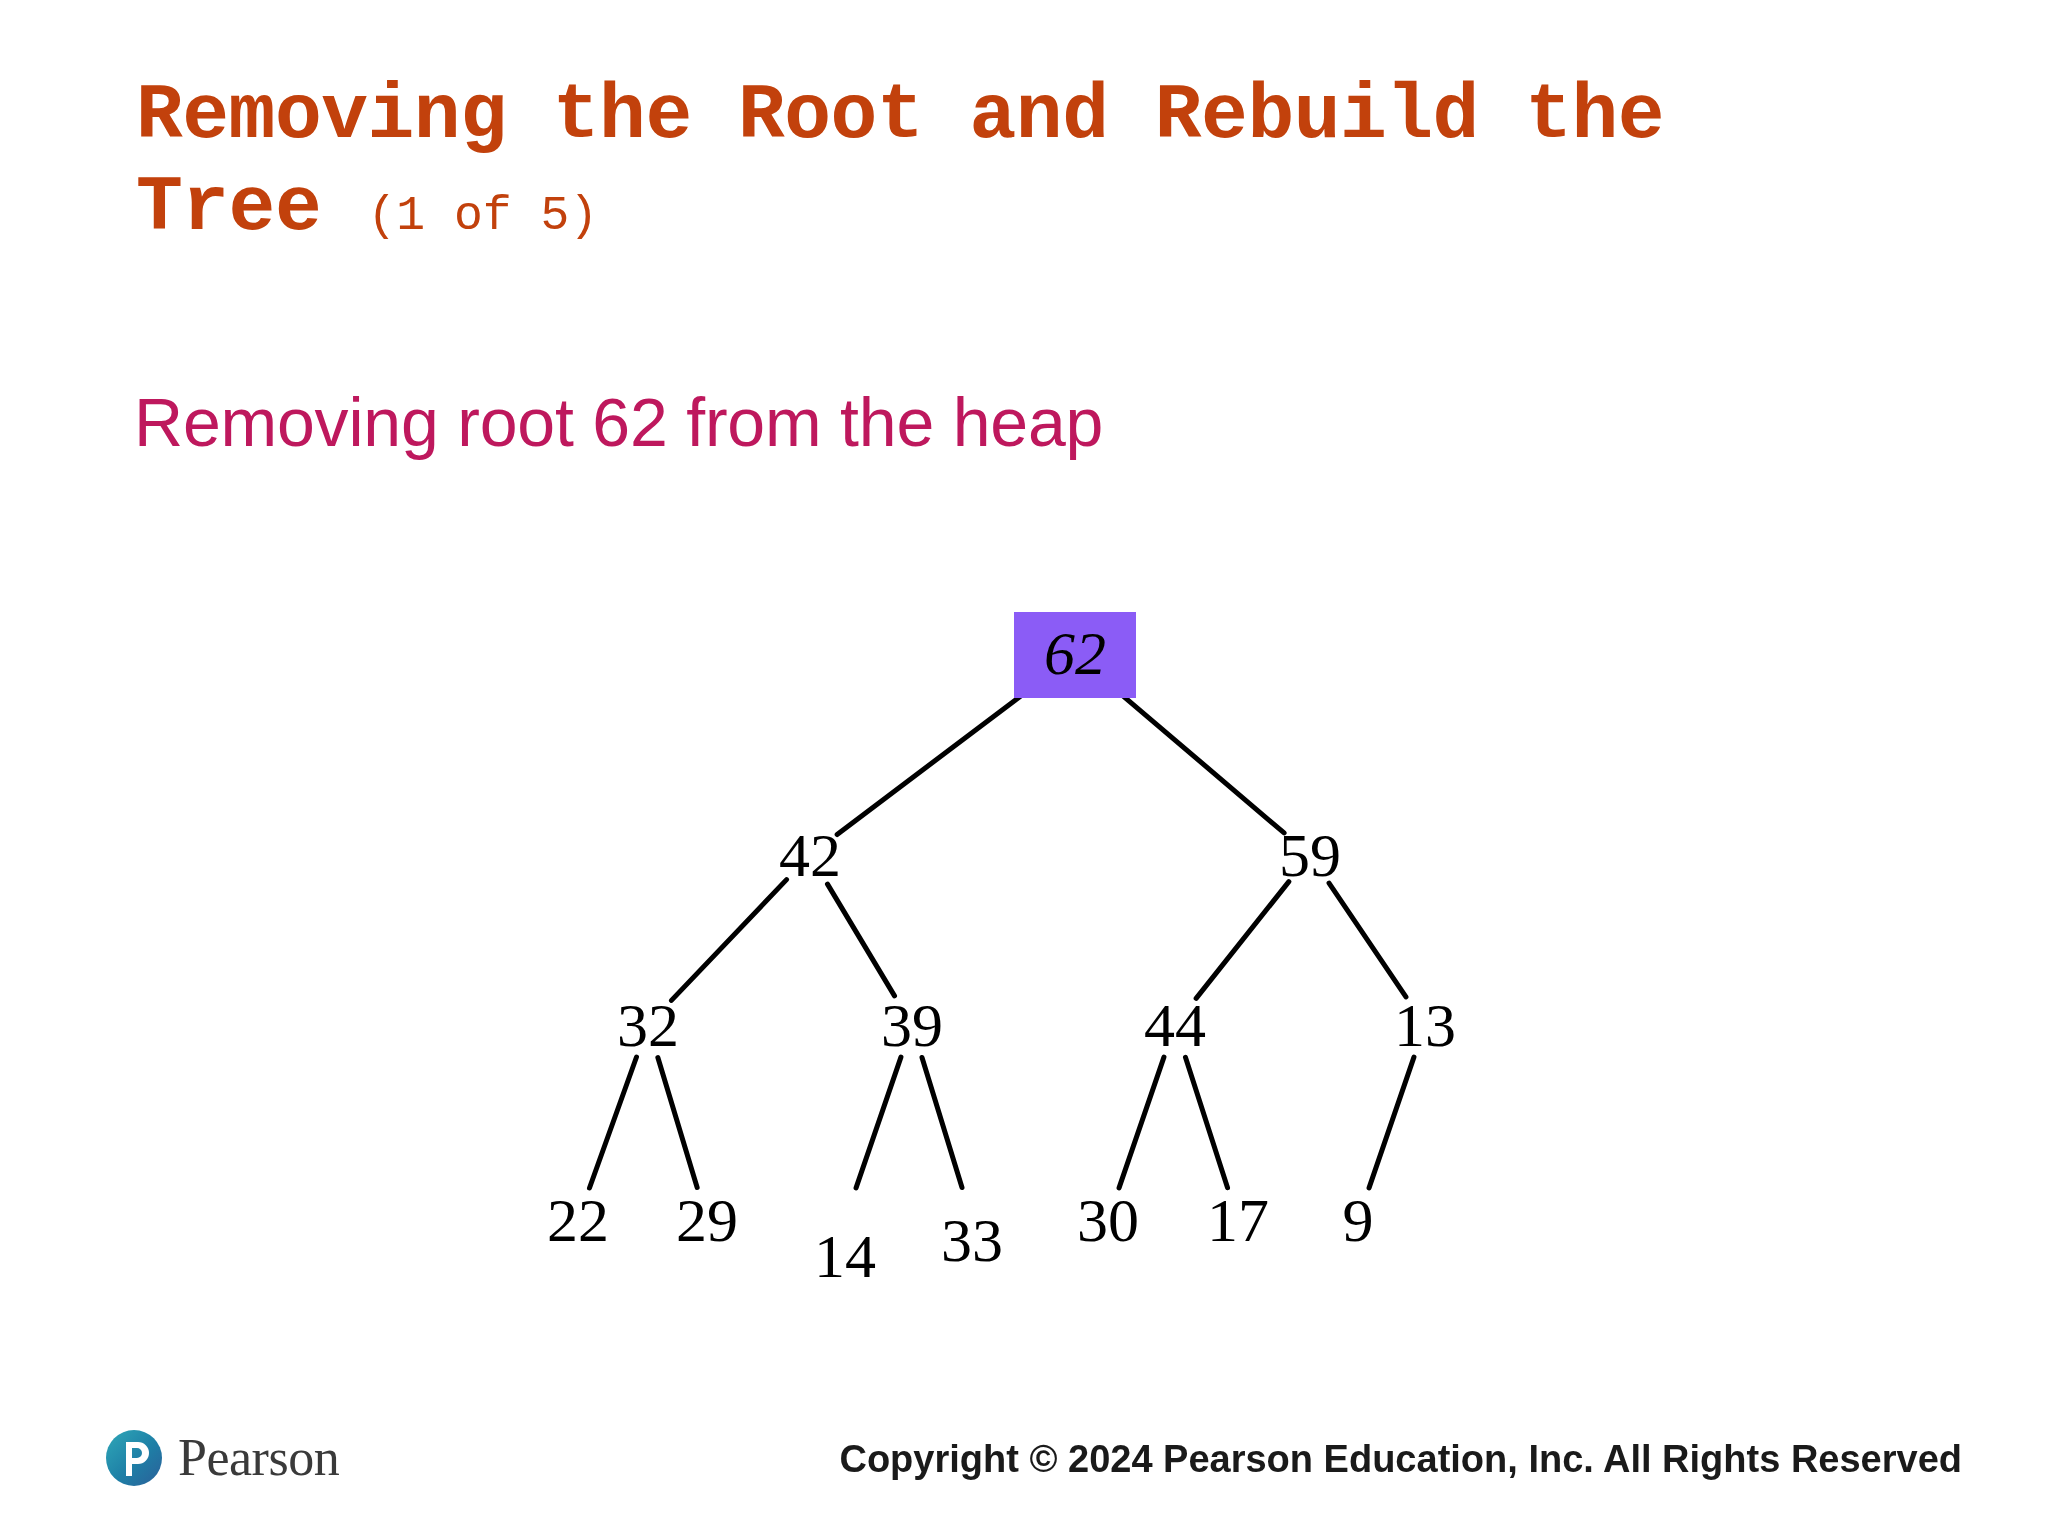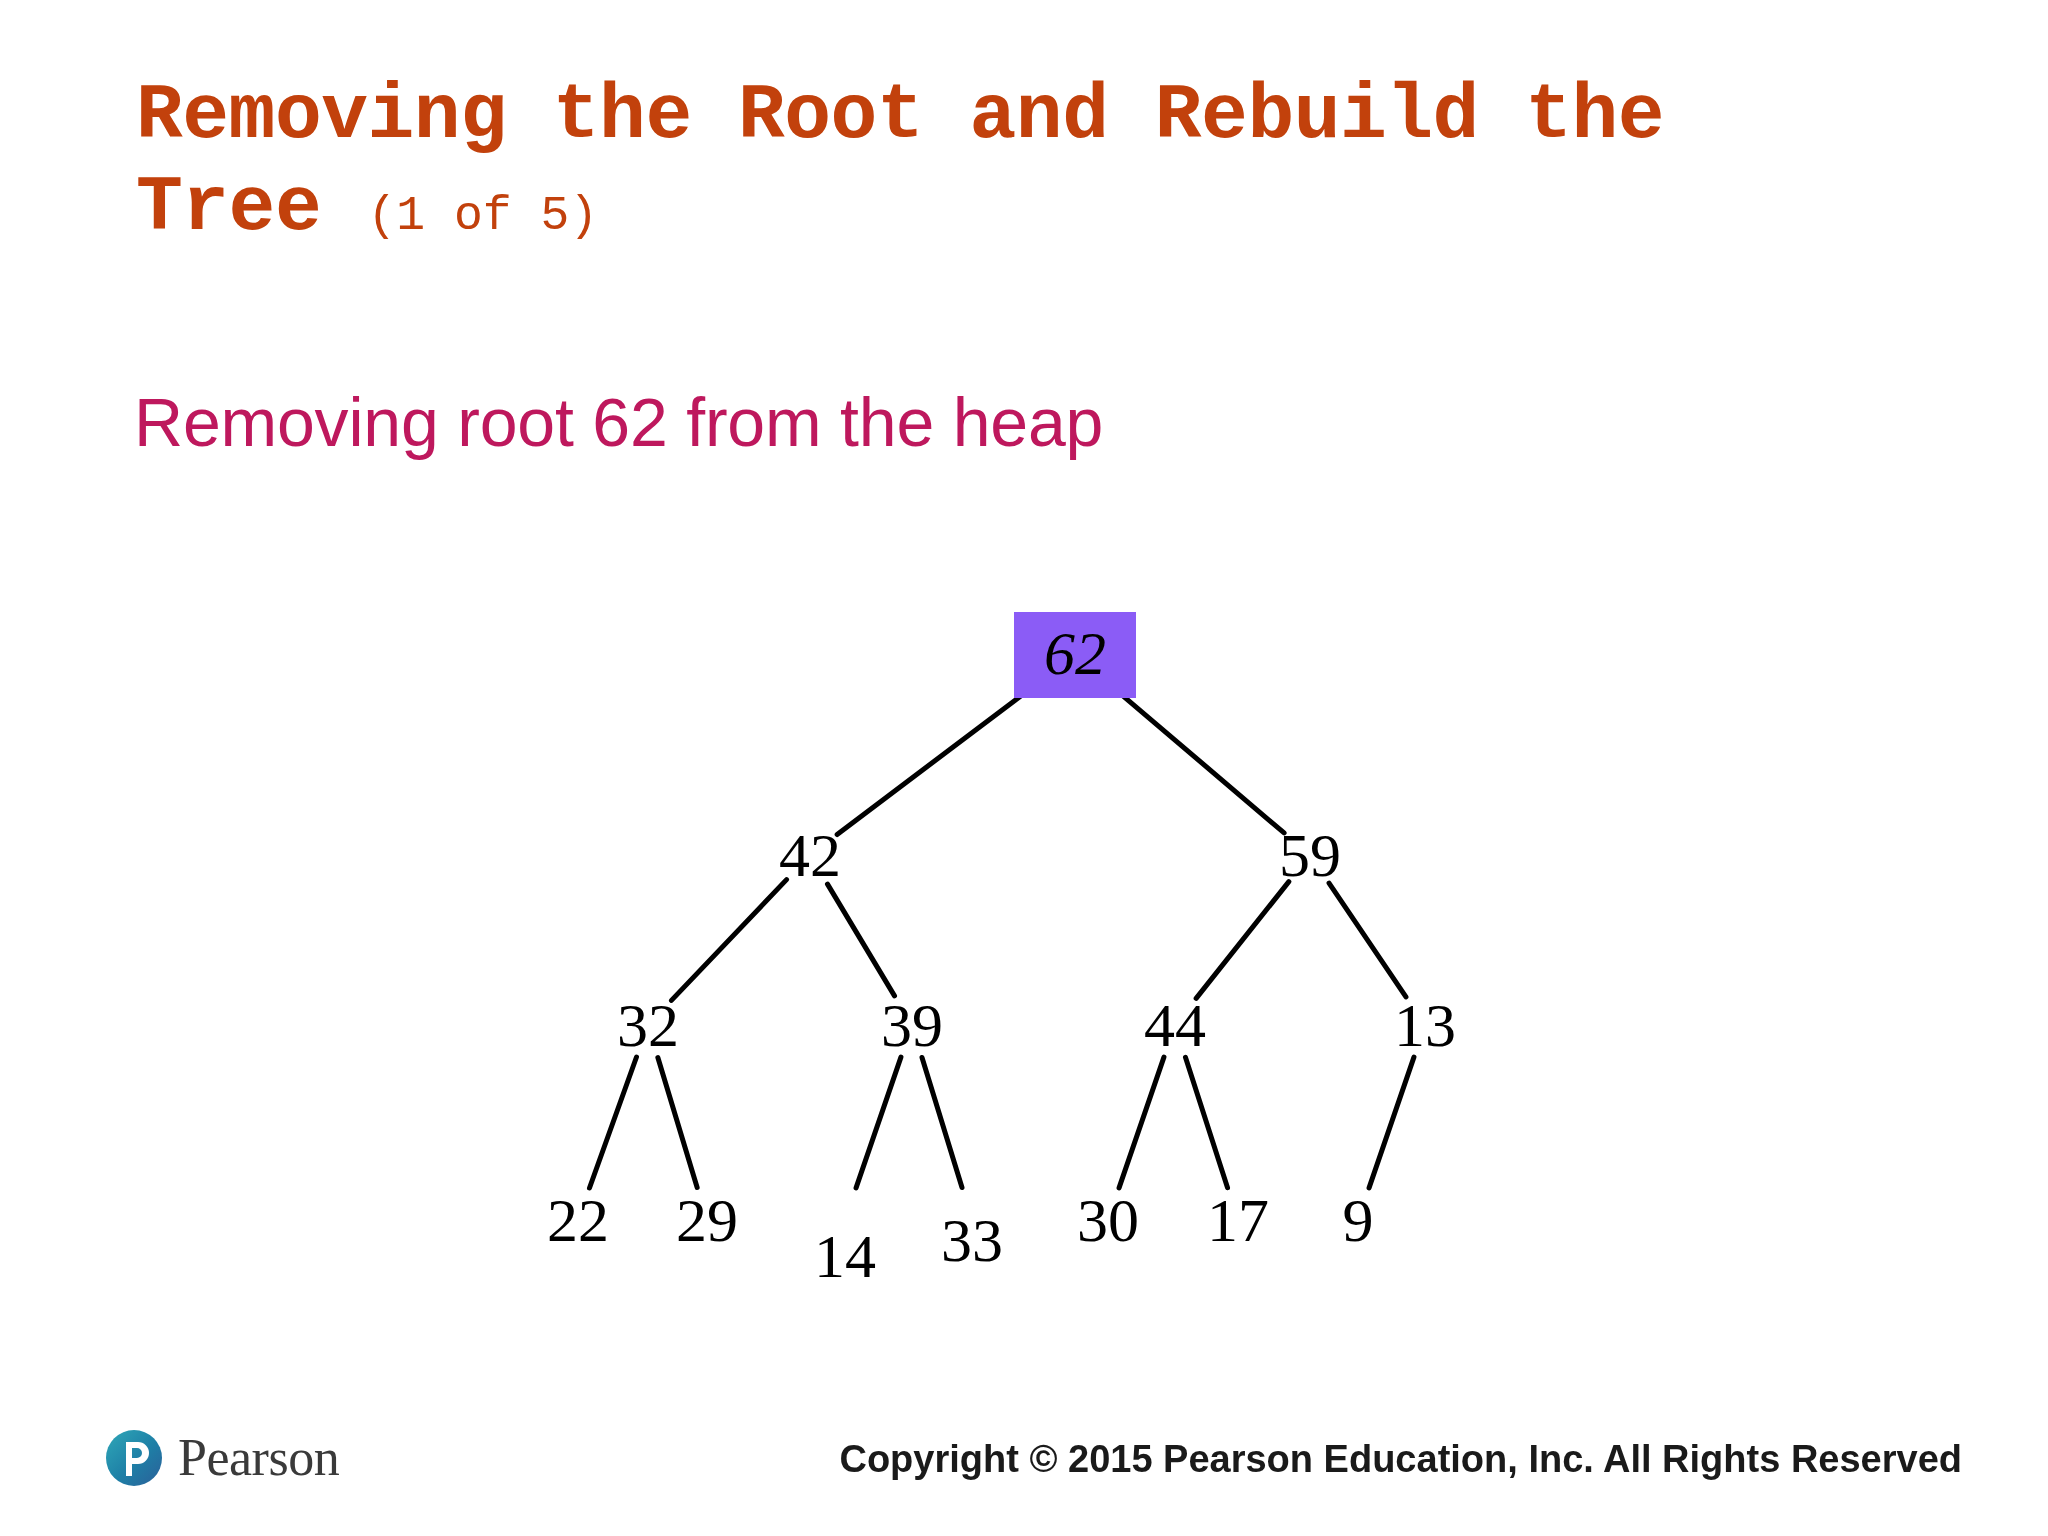--- a/index.html
+++ b/index.html
@@ -179,14 +179,14 @@
           <stop offset="0%" stop-color="#2FA8B8"></stop>
           <stop offset="55%" stop-color="#1E7FA6"></stop>
           <stop offset="100%" stop-color="#2B5F99"></stop>
         </linearGradient>
       </defs>
       <circle cx="30" cy="30" r="28" fill="url(#pgrad)"></circle>
       <path d="M22 14 h12 a11 11 0 0 1 0 22 h-6 v12 h-6 z M28 20 v10 h5 a5 5 0 0 0 0 -10 z" fill="#ffffff"></path>
     </svg>
     <span class="pearson-word">Pearson</span>
   </div>
-  <div class="copyright">Copyright © 2015 Pearson Education, Inc. All Rights Reserved</div>
+  <div class="copyright">Copyright © 2024 Pearson Education, Inc. All Rights Reserved</div>
 </div>
 
 </body></html>

